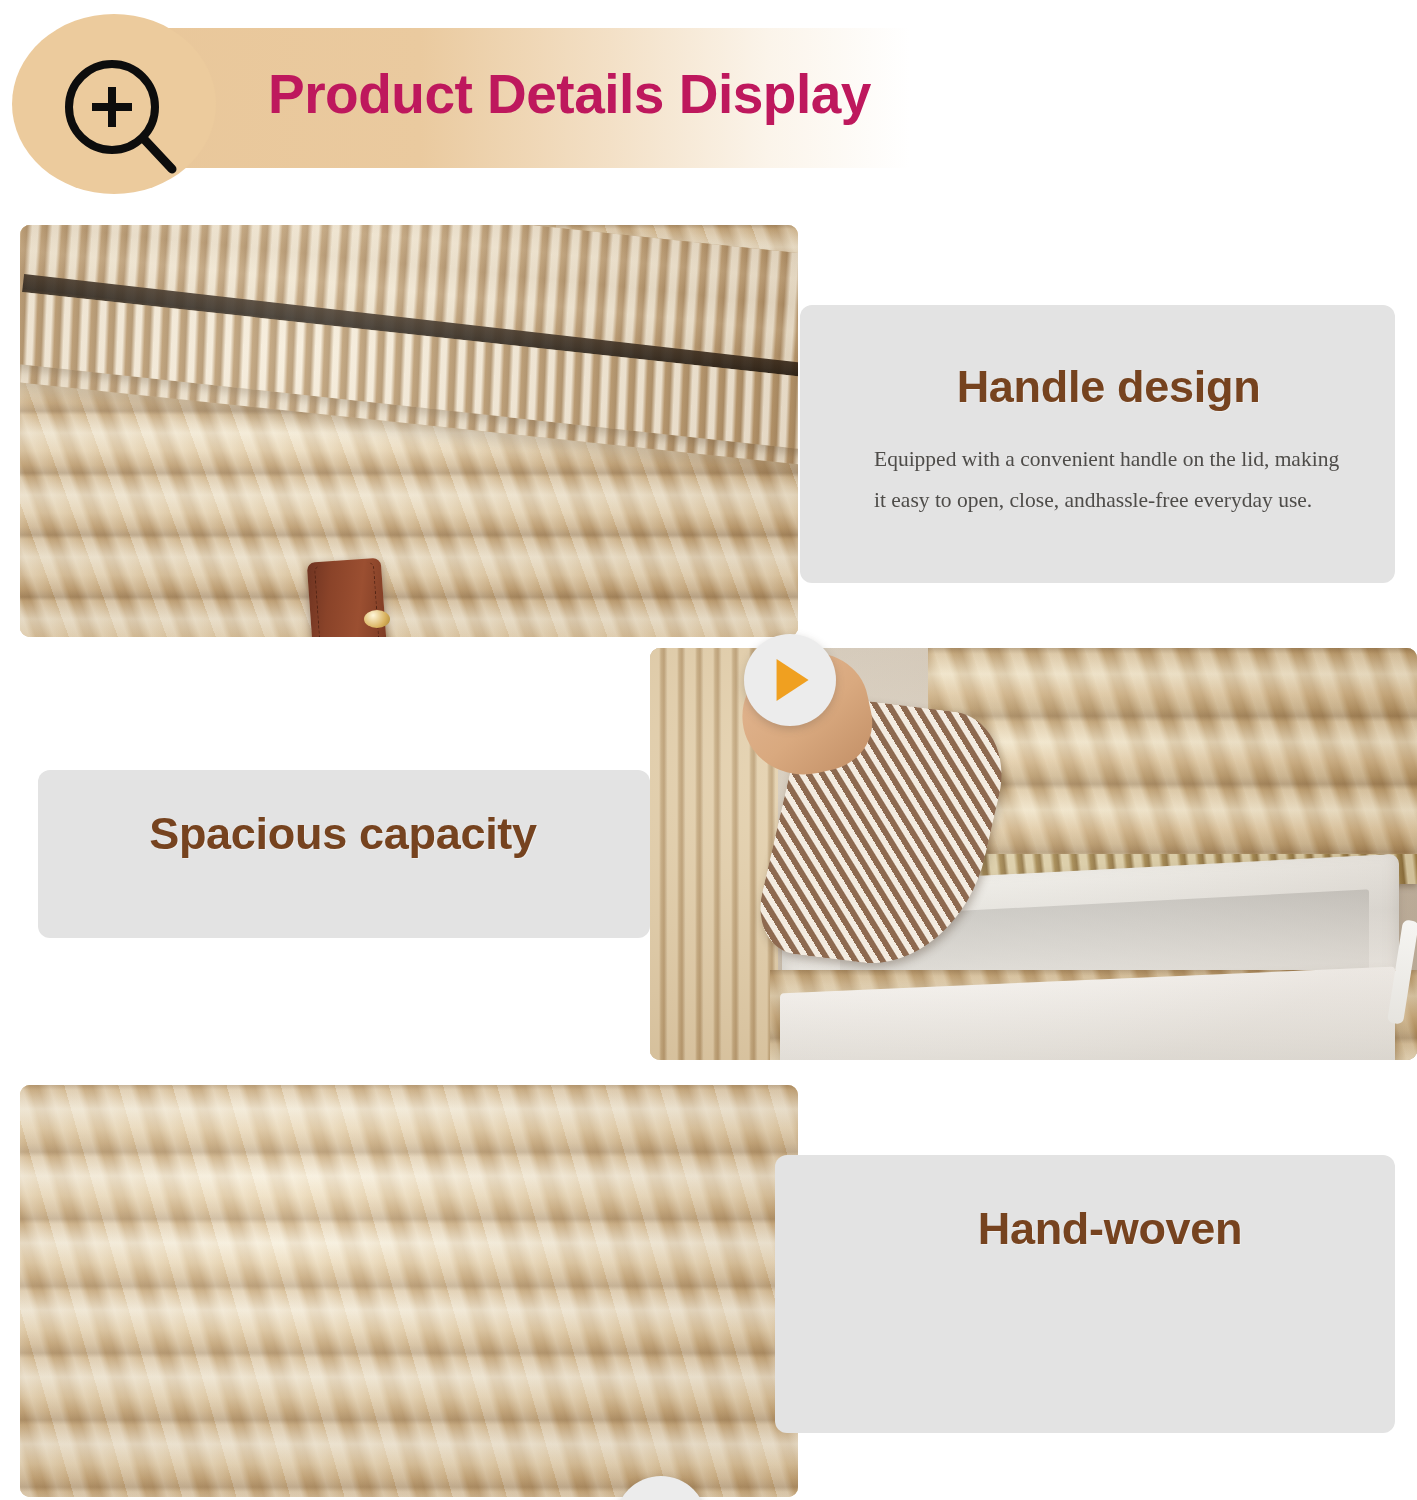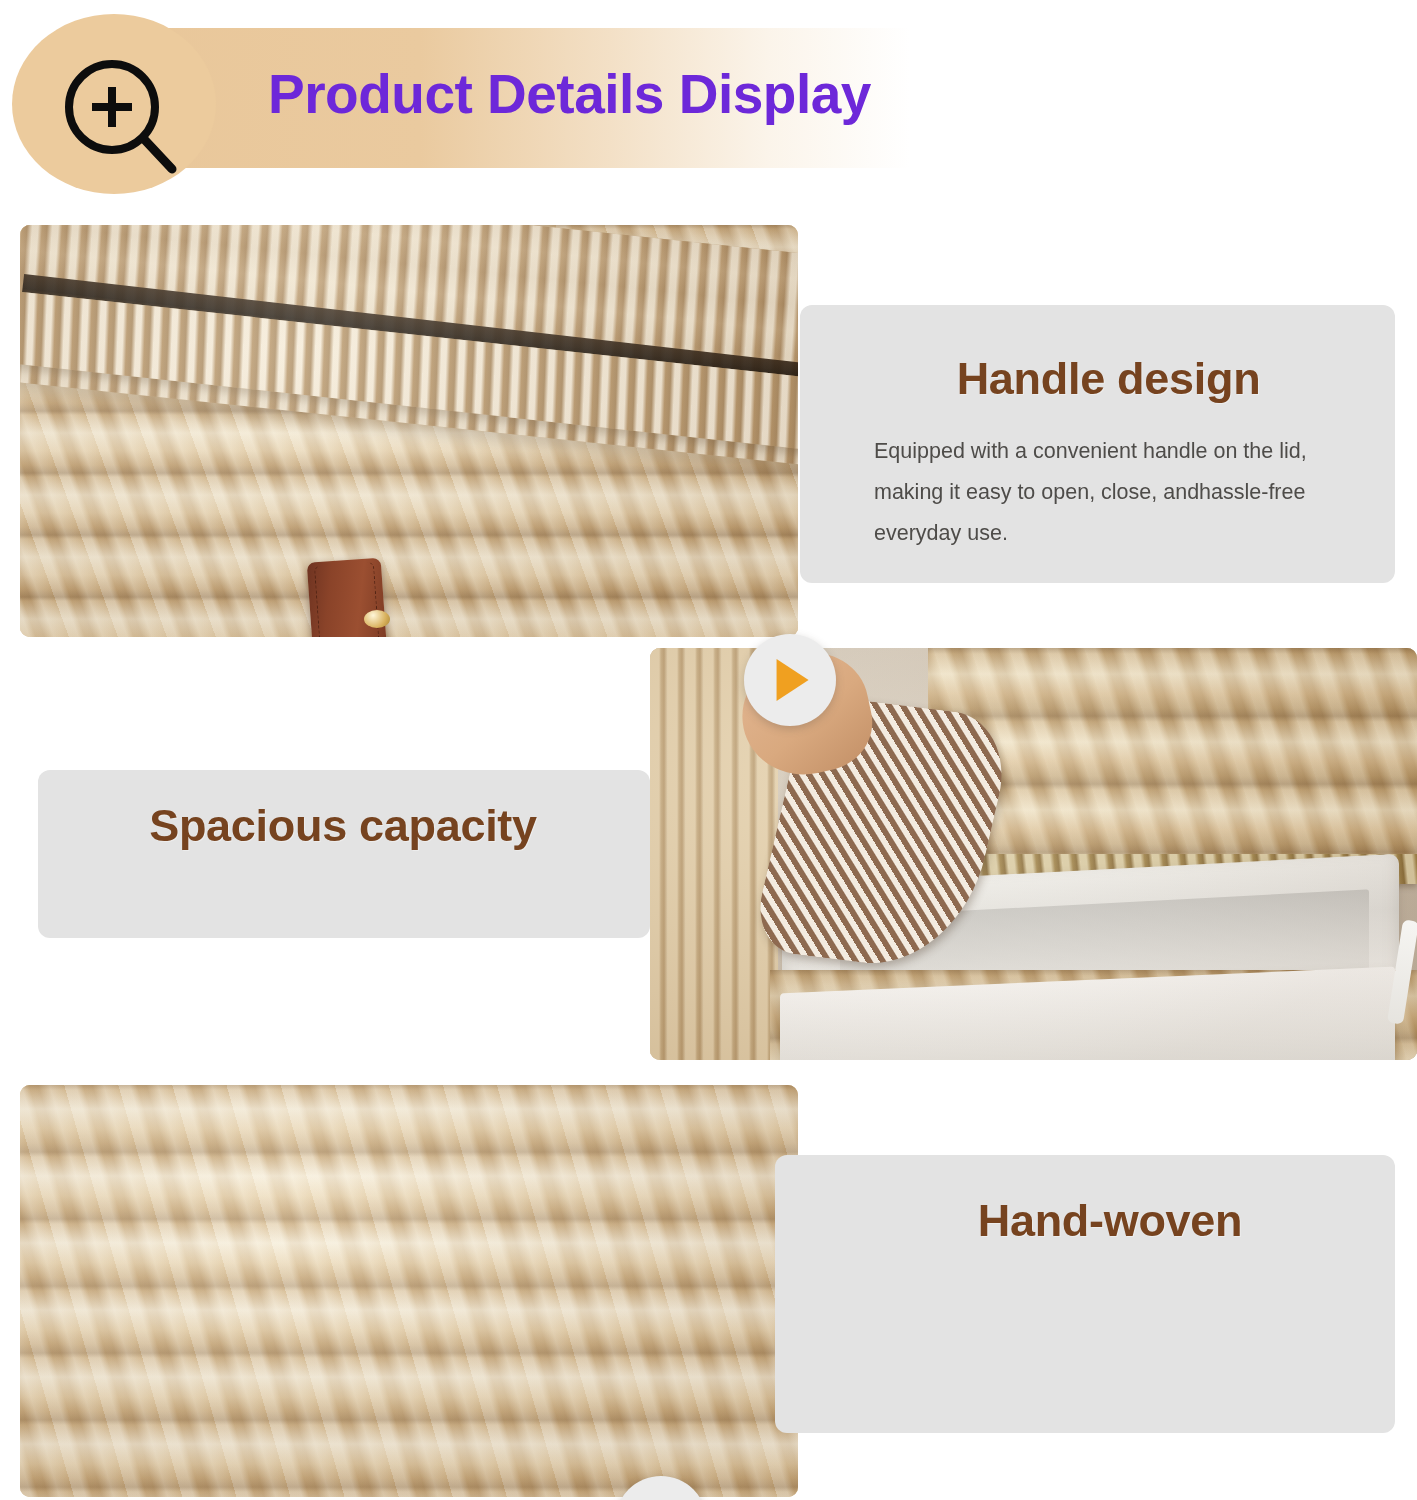--- a/index.html
+++ b/index.html
@@ -40,21 +40,21 @@
     position: absolute;
     left: 42px; top: 38px;
     width: 132px; height: 132px;
   }
   .header-title {
     position: absolute;
     left: 268px; top: 62px;
     font-size: 55px;
     font-weight: bold;
     letter-spacing: -0.5px;
-    color: #6d28d9;
+    color: #be185d;
     white-space: nowrap;
   }
 
   
   .row { position: absolute; left: 0; width: 1417px; }
   .row-1 { top: 225px;  height: 412px; }
   .row-2 { top: 648px;  height: 412px; }
   .row-3 { top: 1085px; height: 412px; }
 
   
@@ -85,34 +85,35 @@
     width: 612px; height: 168px;
     padding: 30px 60px 0 58px;
   }
   .card-r3 {
     left: 775px; top: 70px;
     width: 620px; height: 278px;
     padding: 40px 50px 9px 100px;
   }
 
   .card-title {
-    margin: 0 0 26px 0;
+    margin: 8px 0 26px 0;
     font-size: 45px;
     font-weight: bold;
     color: #76431f;
     letter-spacing: -0.3px;
     text-shadow: 1px 1px 0 rgba(255,255,255,.35);
   }
   .title-center { text-align: center; }
   .card-body {
     margin: 0;
     font-size: 21.5px;
     line-height: 41px;
     color: #4e4c49;
     font-weight: 400;
+    font-family: Liberation Serif, serif;
   }
   .body-sm { font-size: 20px; line-height: 40px; }
 
   
   .arrow-btn {
     position: absolute;
     width: 92px; height: 92px;
     border-radius: 50%;
     background: #ececec;
     box-shadow: 0 3px 9px rgba(90,80,70,.28);

